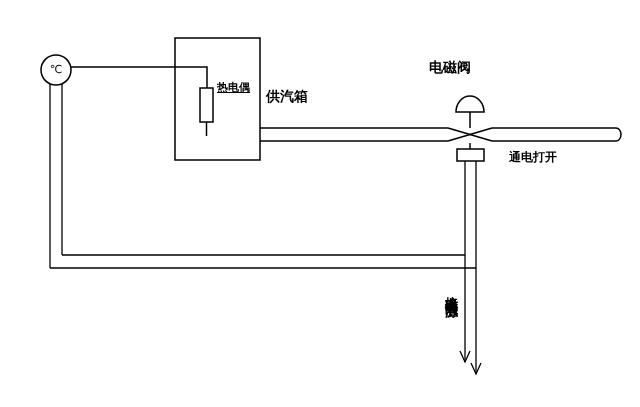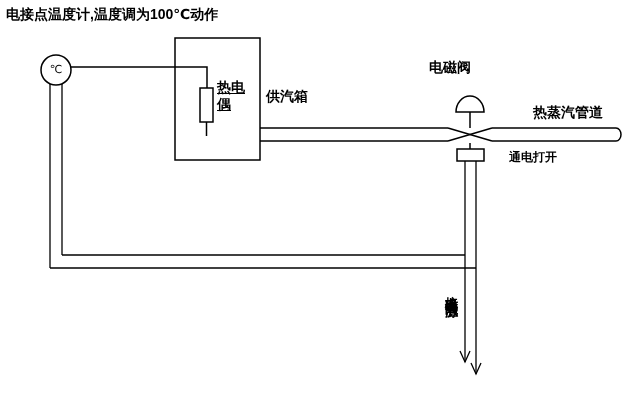--- a/index.html
+++ b/index.html
@@ -15,21 +15,21 @@
   .label {
     position: absolute;
     color: #000000;
     font-weight: bold;
     white-space: nowrap;
     line-height: 1.15;
   }
   .title        { left: 6px;   top: 6px;   font-size: 14px; }
   .celsius      { left: 41px;  top: 63px;  width: 30px; text-align: center;
                   font-size: 11px; font-weight: normal; }
-  .thermocouple { left: 217px; top: 79px;  width: 36px; font-size: 14px;
+  .thermocouple { left: 217px; top: 79px;  width: 36px; font-size: 11px;
                   line-height: 17px; white-space: normal; text-decoration: underline; }
   .supplybox    { left: 266px; top: 88px;  font-size: 14px; }
   .solenoid     { left: 429px; top: 59px;  font-size: 14px; }
   .steampipe    { left: 533px; top: 104px; font-size: 14px; }
   .energized    { left: 509px; top: 151px; font-size: 12px; }
   .powerconn    { left: 443px; top: 285px; font-size: 13px;
                   writing-mode: vertical-rl; text-orientation: upright;
                   letter-spacing: 2px; }
   .watermark    { right: 5px;  bottom: 6px; font-size: 16px; letter-spacing: 1px; }
 </style>
@@ -64,30 +64,28 @@
       <line x1="62" y1="84" x2="62" y2="255"></line>
       <line x1="62" y1="255" x2="465" y2="255"></line>
       <line x1="50" y1="268" x2="476" y2="268"></line>
       <line x1="465" y1="161" x2="465" y2="362"></line>
       <line x1="476" y1="161" x2="476" y2="374"></line>
       <polyline points="460,351 465,362 470,351"></polyline>
       <polyline points="471,363 476,374 481,363"></polyline>
     </g>
   </svg>
 
-  <div class="label title">电接点温度计,温度调为100℃动作</div>
 
   <div class="label celsius">℃</div>
 
   <div class="label thermocouple">热电偶</div>
 
   <div class="label supplybox">供汽箱</div>
 
   <div class="label solenoid">电磁阀</div>
 
-  <div class="label steampipe">热蒸汽管道</div>
 
   <div class="label energized">通电打开</div>
 
   <div class="label powerconn">接电磁阀电源</div>
 
 
 </div>
 
 </body></html>

